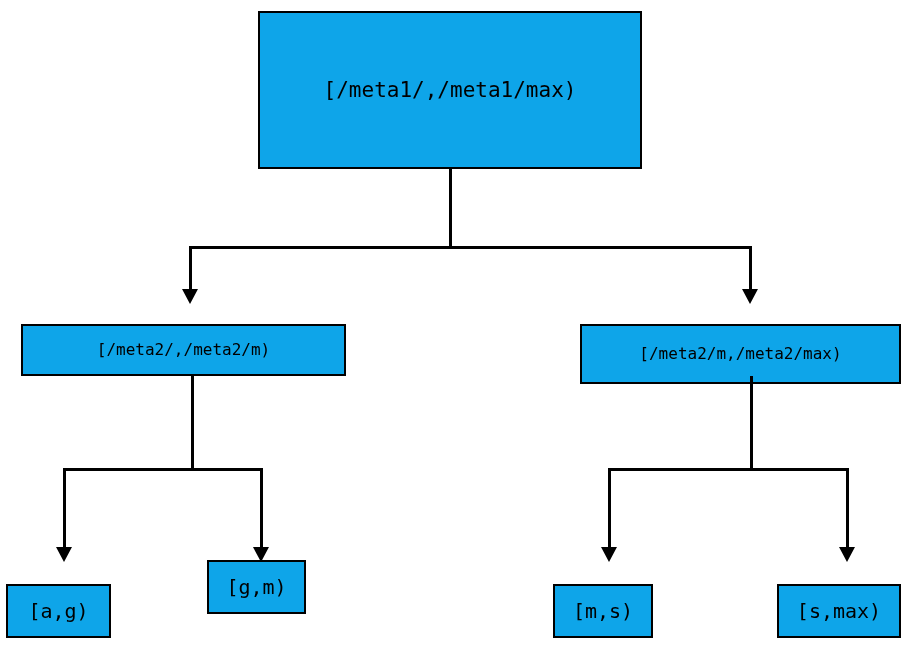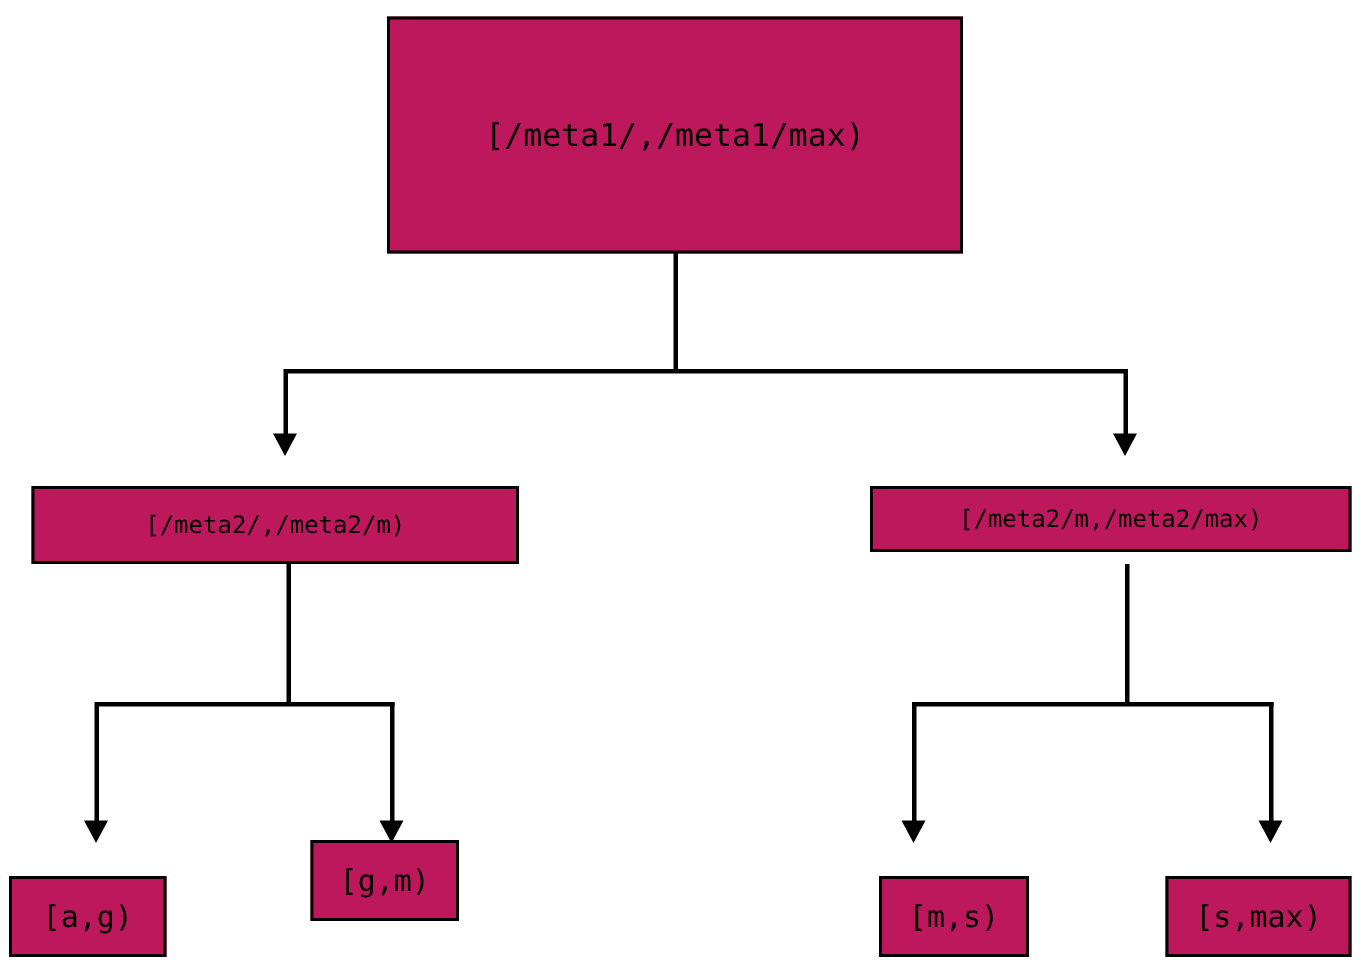--- a/index.html
+++ b/index.html
@@ -13,21 +13,21 @@
     width: 912px;
     height: 652px;
     background: #ffffff;
     overflow: hidden;
     font-family: "DejaVu Sans Mono", "Liberation Mono", monospace;
   }
   .node {
     position: absolute;
     box-sizing: border-box;
     border: 2px solid #000000;
-    background: #be185d;
+    background: #0ea5e9;
     display: flex;
     align-items: center;
     justify-content: center;
     color: #000000;
     white-space: pre;
   }
   .node-label {
     display: block;
     line-height: 1;
     color: #000000;
@@ -44,40 +44,40 @@
   #node-mid-left {
     left: 21px;
     top: 324px;
     width: 325px;
     height: 52px;
   }
   #node-mid-right {
     left: 580px;
     top: 324px;
     width: 321px;
-    height: 44px;
+    height: 60px;
   }
   #node-mid-left .node-label,
   #node-mid-right .node-label { font-size: 16px; }
   
   #node-leaf-ag {
     left: 6px;
     top: 584px;
     width: 105px;
     height: 54px;
     text-align: center;
   }
   #node-leaf-gm {
     left: 207px;
     top: 560px;
     width: 99px;
     height: 54px;
   }
   #node-leaf-ms {
-    left: 586px;
+    left: 553px;
     top: 584px;
     width: 100px;
     height: 54px;
   }
   #node-leaf-smax {
     left: 777px;
     top: 584px;
     width: 124px;
     height: 54px;
   }

